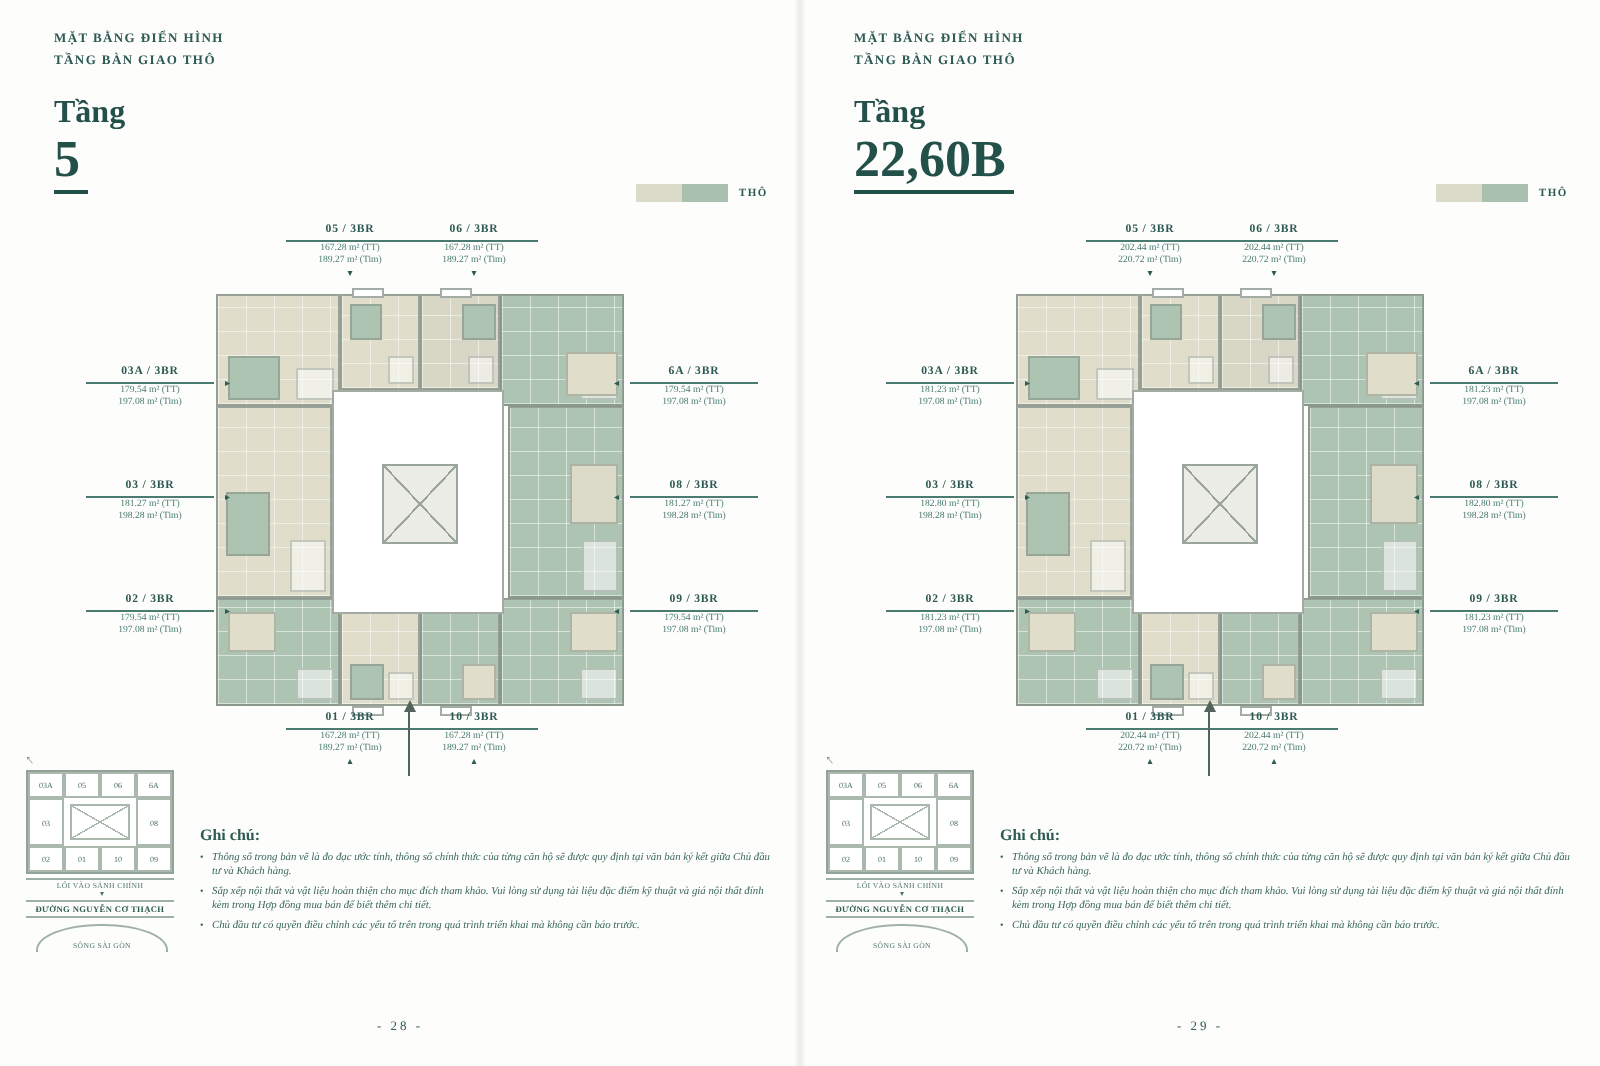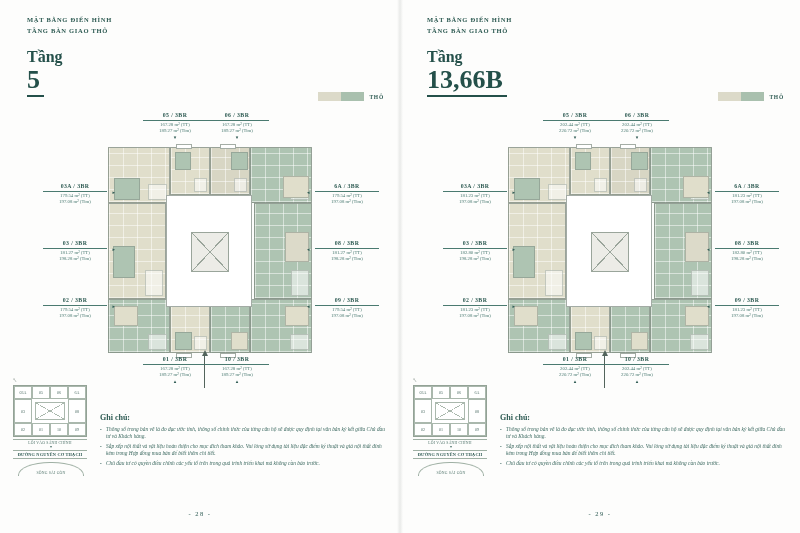--- a/index.html
+++ b/index.html
@@ -231,21 +231,21 @@
       </div>
     </div>
 
     <div class="pagenum">- 28 -</div>
   </section>
 
   <section class="page" id="pageR">
     <div class="eyebrow l1">MẶT BẰNG ĐIỂN HÌNH</div>
     <div class="eyebrow l2">TẦNG BÀN GIAO THÔ</div>
     <div class="floor-word">Tầng</div>
-    <div class="floor-num">13,66B</div>
+    <div class="floor-num">22,60B</div>
 
     <div class="legend">
       <span class="sw beige"></span>
       <span class="sw green"></span>
       <span class="legend-label">THÔ</span>
     </div>
 
     <div class="plan">
       <div class="u u-03a"></div>
       <div class="u u-05"></div>

